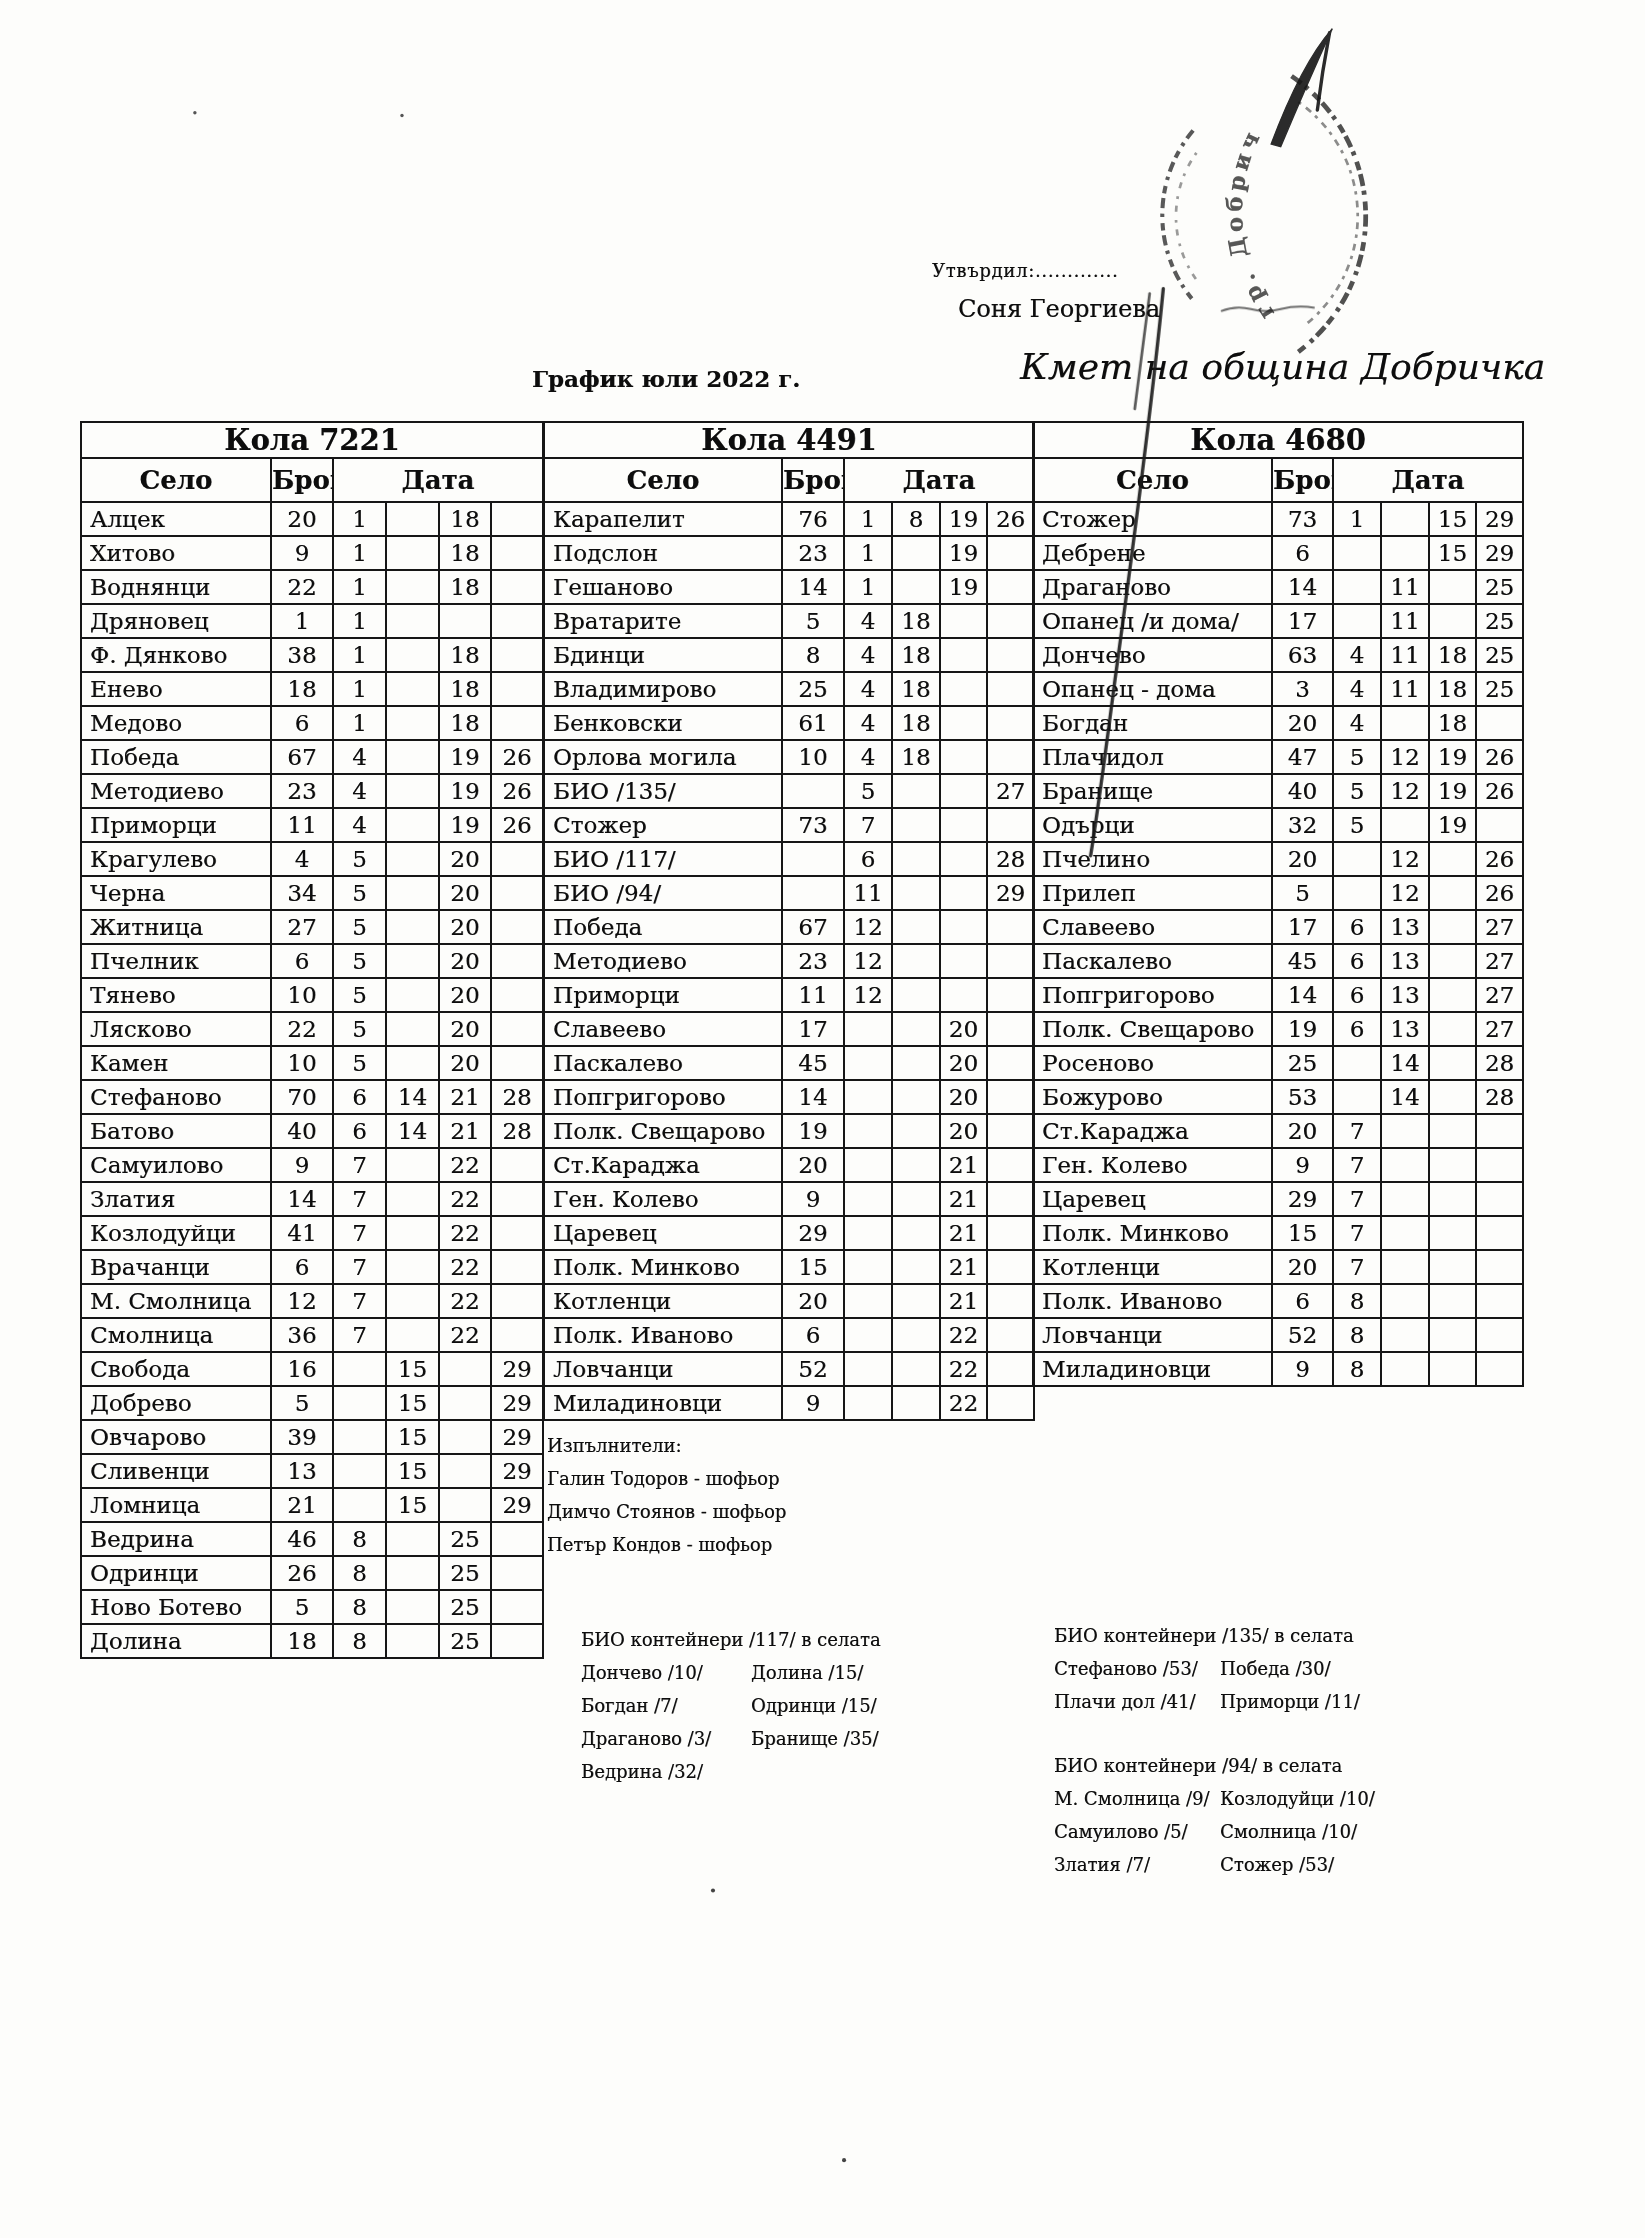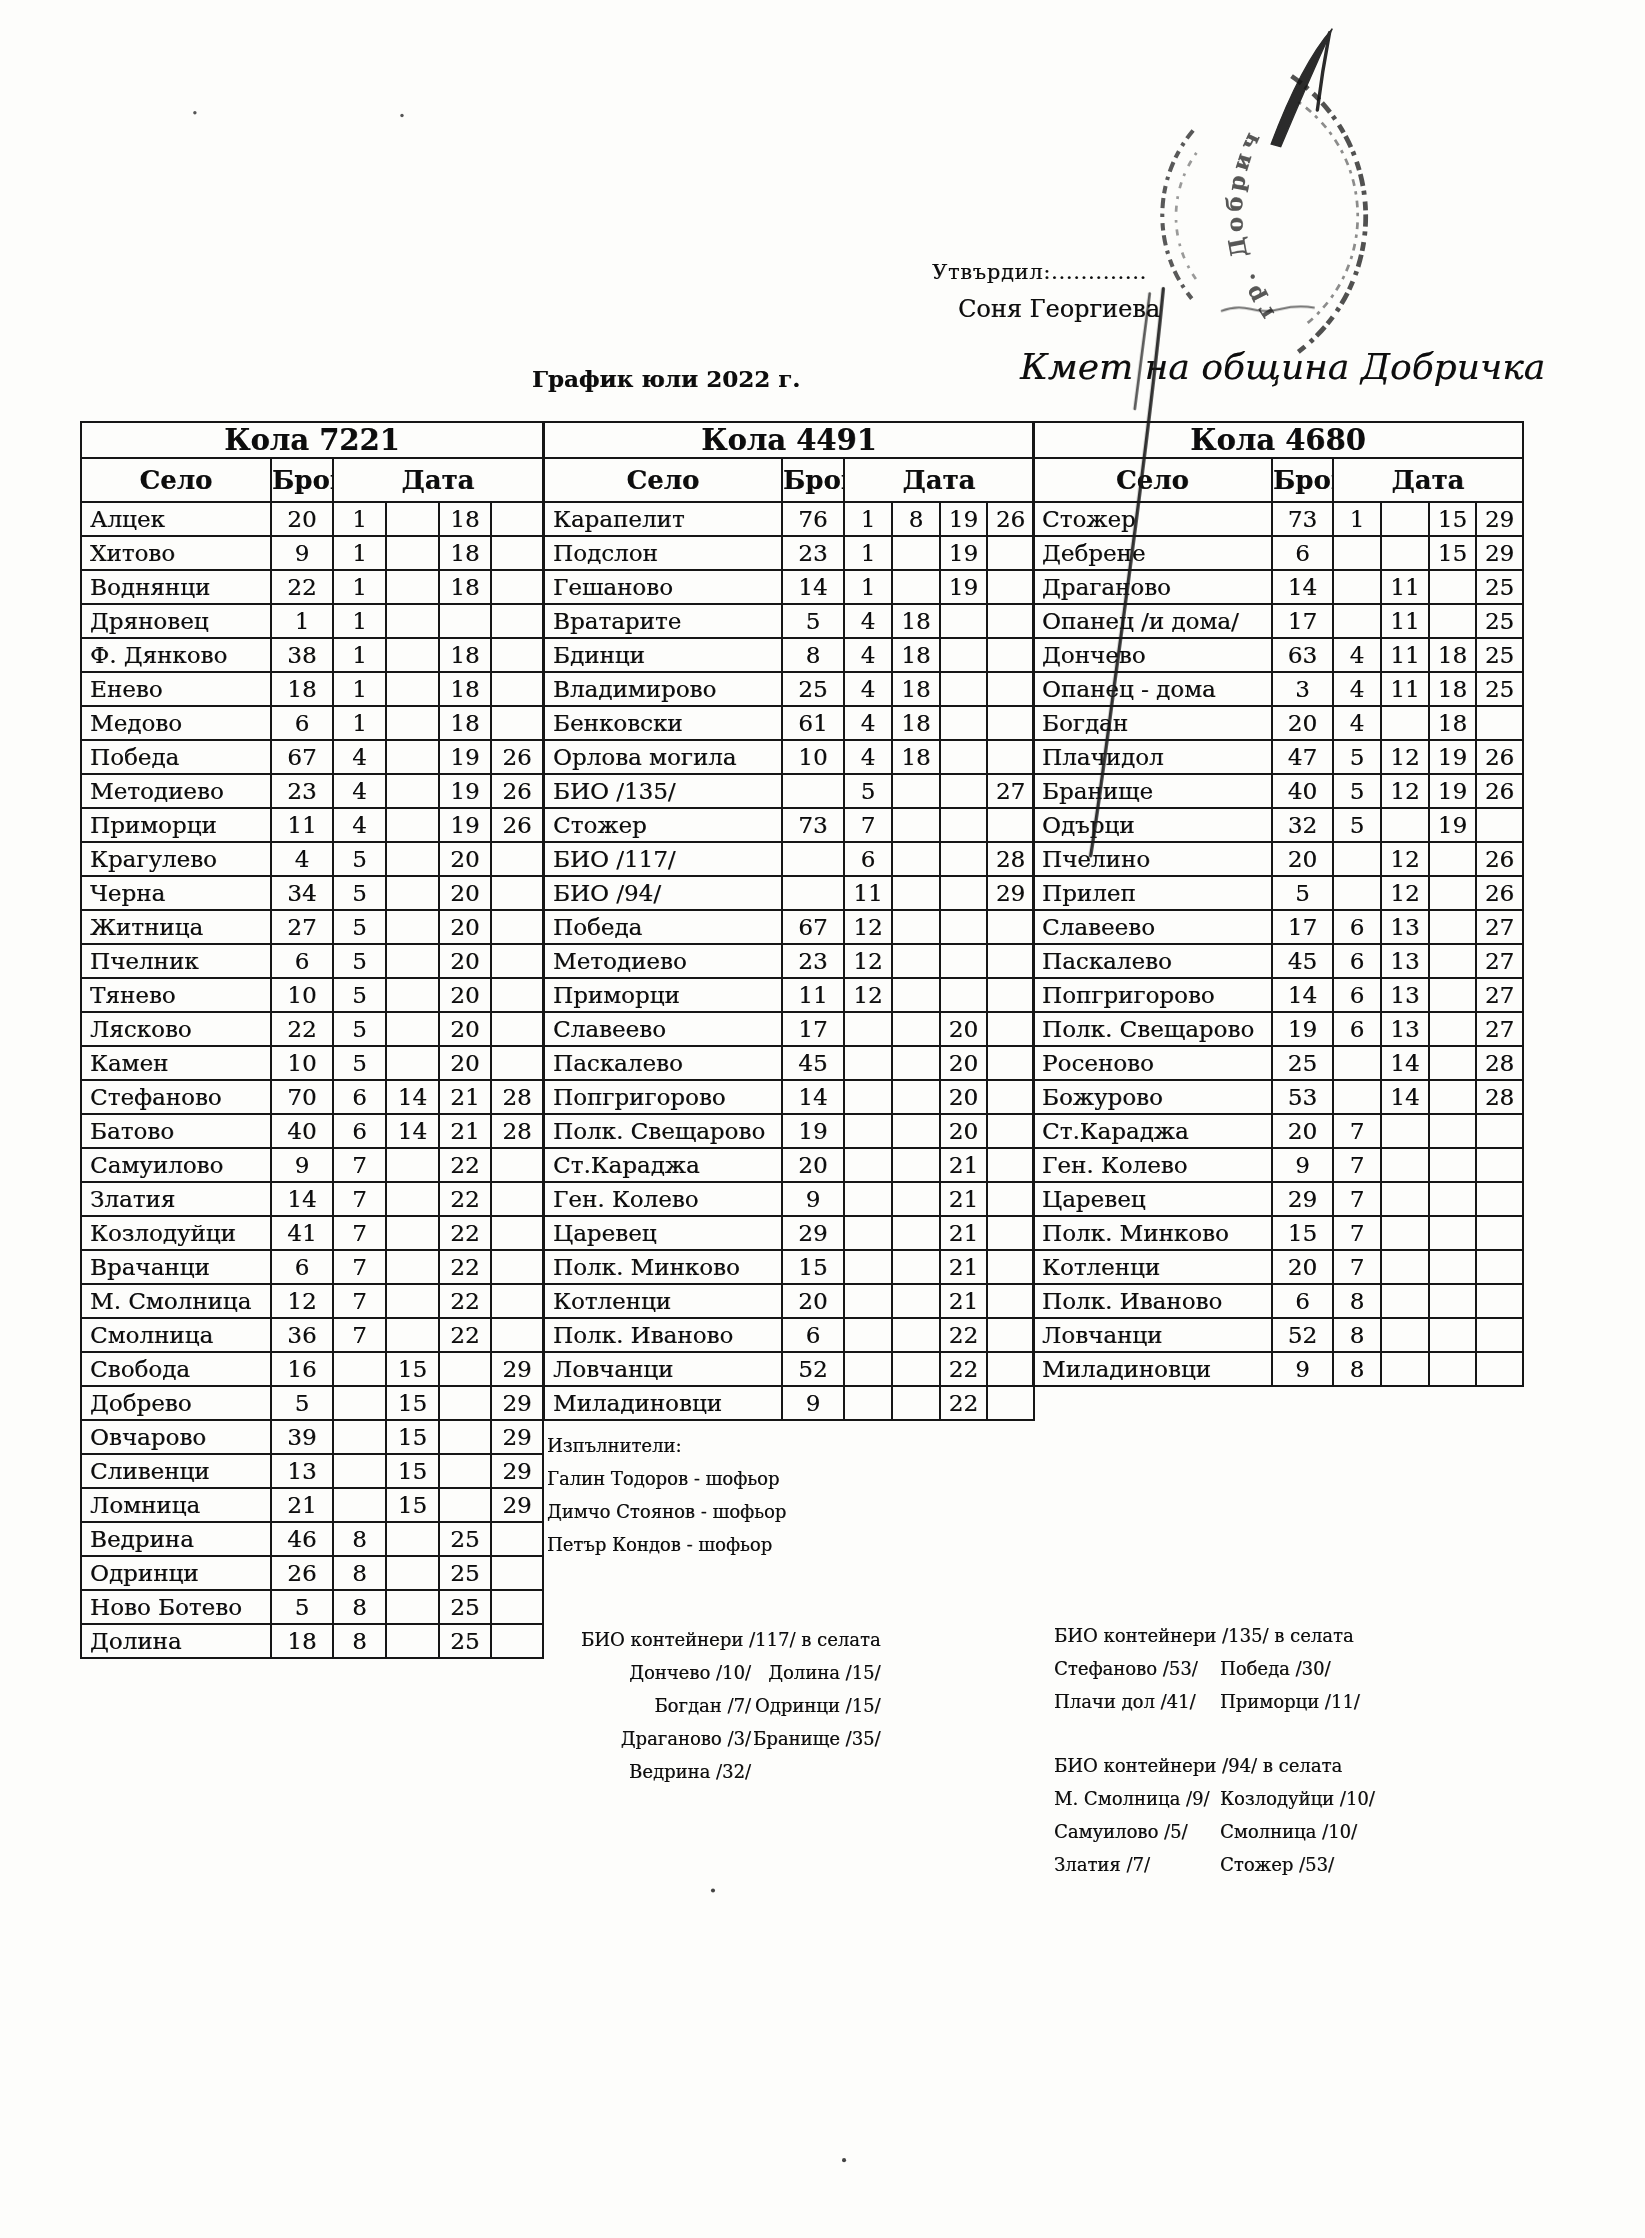--- a/index.html
+++ b/index.html
@@ -10,21 +10,21 @@
     color:#0d0d0d;
   }
   .page {
     position:absolute; left:0; top:0;
     width:1646px; height:2239px;
     background:#fdfdfb;
     overflow:hidden;
     text-shadow:0.4px 0.3px 0 rgba(10,10,10,0.55);
   }
   .abs { position:absolute; white-space:nowrap; }
-  #approve-label   { left:932px; top:260px;  font-size:21px; letter-spacing:0.7px; }
+  #approve-label   { left:932px; top:260px;  font-size:18px; letter-spacing:0.7px; }
   #approver-name   { left:958px; top:295px;  font-size:24px; }
   #approver-title  { left:1020px; top:346px;  font-size:36px; font-style:italic; }
   #doc-title       { left:532px;  top:365px;  font-size:23px; font-weight:bold; }
 
   table.car-table {
     position:absolute;
     border-collapse:collapse;
     table-layout:fixed;
   }
   .car-table th, .car-table td {
@@ -33,21 +33,21 @@
     overflow:hidden;
   }
   .car-table th.car     { height:28.5px; font-size:29px; font-weight:bold; text-align:center; }
   .car-table th.colhead { height:42px; font-size:26px; font-weight:bold; }
   .car-table td { height:32px; font-size:23px; background:#fff0; }
   .car-table td.village { text-align:left; padding:0 2.7px 0 8.1px; white-space:nowrap; }
   .car-table td.num     { text-align:center; }
 
   .text-block { position:absolute; font-size:18px; line-height:33px; white-space:nowrap; }
   .bio-grid { display:grid; column-gap:0; }
-  #bio-117 .bio-grid { grid-template-columns:170px auto;text-align:right; }
+  #bio-117 .bio-grid { grid-template-columns:170px auto; }
   #bio-135 .bio-grid, #bio-94 .bio-grid { grid-template-columns:166px auto; }
   .bio-heading { display:block; }
   .bio-item { display:block; }
 
   #overlay-ink { position:absolute; left:0; top:0; z-index:6; pointer-events:none; }
 </style>
 </head>
 <body>
 
 <div class="page">

